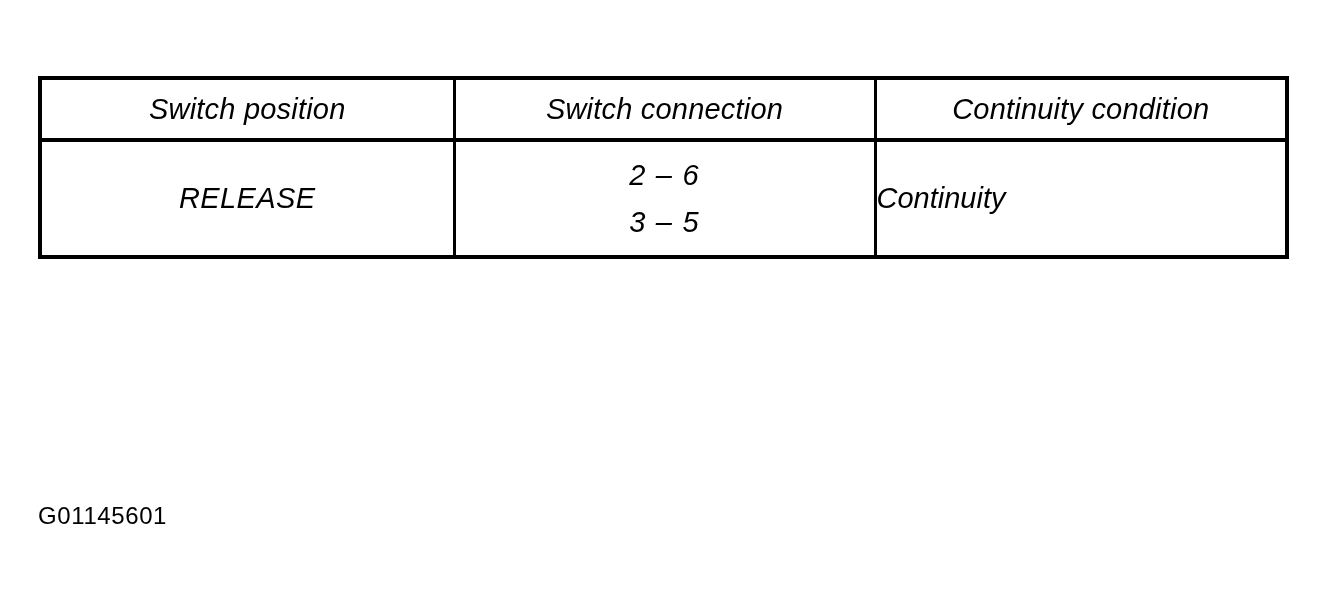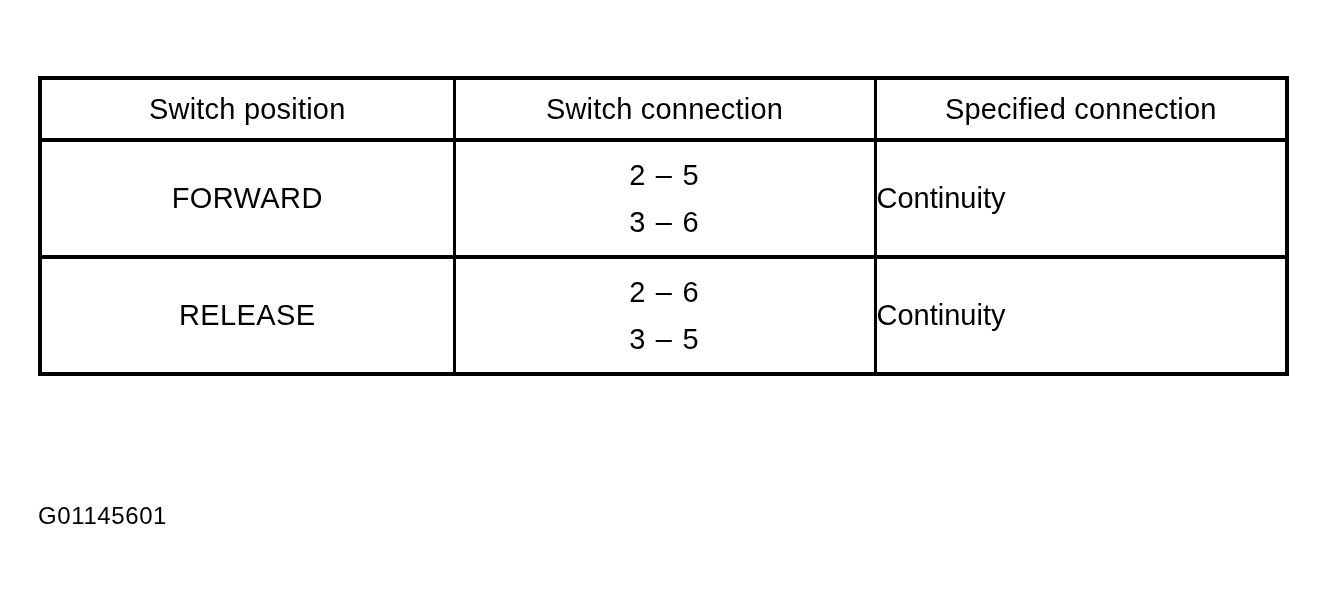--- a/index.html
+++ b/index.html
@@ -26,20 +26,21 @@
     background: #ffffff;
   }
 
   #spec-table col.c-switch    { width: 414px; }
   #spec-table col.c-tester    { width: 421px; }
   #spec-table col.c-condition { width: 412px; }
 
   
   #spec-table {
     border: 4px solid #000000;
+    font-style: italic;
   }
 
   #spec-table th,
   #spec-table td {
     border-right: 3px solid #000000;
     border-bottom: 4px solid #000000;
     padding: 0;
     font-weight: normal;
     vertical-align: middle;
   }
@@ -100,32 +101,24 @@
 <table id="spec-table">
   <colgroup>
     <col class="c-switch">
     <col class="c-tester">
     <col class="c-condition">
   </colgroup>
   <thead>
     <tr>
       <th class="head-cell">Switch position</th>
       <th class="head-cell">Switch connection</th>
-      <th class="head-cell">Specified connection</th>
+      <th class="head-cell">Continuity condition</th>
     </tr>
   </thead>
   <tbody>
-    <tr>
-      <td class="row-cell cell-switch">FORWARD</td>
-      <td class="row-cell cell-tester">
-        <span class="conn-line">2 – 5</span>
-        <span class="conn-line">3 – 6</span>
-      </td>
-      <td class="row-cell cell-condition">Continuity</td>
-    </tr>
     <tr>
       <td class="row-cell cell-switch">RELEASE</td>
       <td class="row-cell cell-tester">
         <span class="conn-line">2 – 6</span>
         <span class="conn-line">3 – 5</span>
       </td>
       <td class="row-cell cell-condition">Continuity</td>
     </tr>
   </tbody>
 </table>

